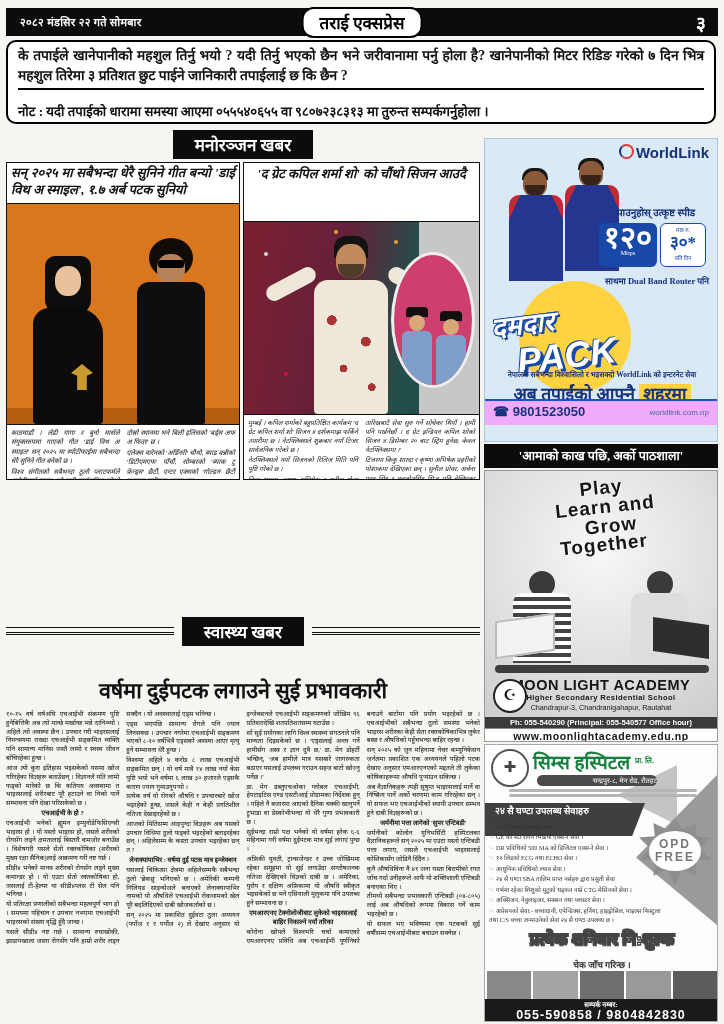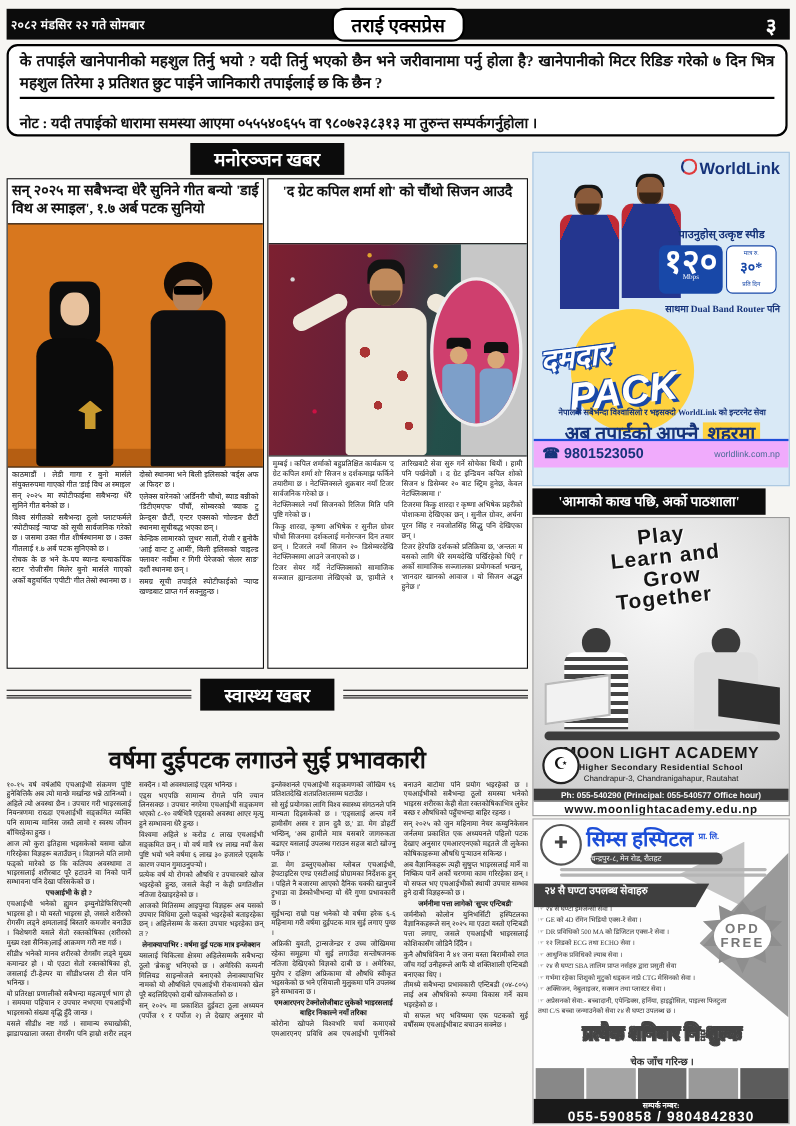--- a/index.html
+++ b/index.html
@@ -2,36 +2,36 @@
 <html><head>
 <meta charset="utf-8">
 <style>
   html,body{margin:0;padding:0;}
   body{
     width:724px;height:1024px;position:relative;background:#f6f5f2;
     font-family:"Liberation Serif","DejaVu Serif",serif;color:#111;overflow:hidden;
   }
   
   .masthead{position:absolute;left:6px;right:6px;top:8px;height:28px;background:#0c0c0c;color:#fff;}
-  .m-date{position:absolute;left:4px;top:6px;font-size:11px;font-weight:bold;letter-spacing:.3px;}
+  .m-date{position:absolute;left:14px;top:6px;font-size:11px;font-weight:bold;letter-spacing:.3px;}
   .m-pill{position:absolute;left:50%;top:-1px;transform:translateX(-50%);background:#fff;color:#000;
     border:2px solid #000;border-radius:12px;padding:2px 16px;font-size:17px;font-weight:bold;white-space:nowrap;}
   .m-page{position:absolute;right:12px;top:2px;font-size:19px;font-weight:bold;}
   
   .notice{position:absolute;left:6px;right:8px;top:40px;height:84px;border:2.5px solid #000;border-radius:10px;
     background:#fff;padding:3px 10px 0 10px;box-sizing:border-box;}
   .notice-body{margin:1px 0 2px 0;font-size:13.8px;font-weight:bold;line-height:1.45;text-align:justify;}
   .notice-note{margin:0;padding-top:12px;border-top:2px solid #000;font-size:13.2px;font-weight:bold;white-space:nowrap;}
   
   .section-flag{background:#0c0c0c;color:#fff;font-weight:bold;text-align:center;
     font-size:17px;padding:3px 22px;display:inline-block;}
   
   .ent{position:absolute;left:6px;top:130px;width:474px;}
   .ent-flag-row{text-align:center;height:32px;}
-  .ent-row{display:flex;gap:3px;height:446px;}
+  .ent-row{display:flex;gap:3px;height:318px;font-style:italic;}
   .art{border:1.5px solid #111;background:#fff;box-sizing:border-box;overflow:hidden;position:relative;}
   .art-left{width:234px;}
   .art-right{width:237px;}
   .art1-head{margin:2px 4px;font-size:13px;line-height:1.3;font-weight:bold;text-align:justify;height:36px;}
   .art2-head{margin:2px 4px;font-size:13px;line-height:1.35;font-weight:bold;text-align:center;height:54px;}
   .art-body{padding:3px 4px;column-gap:7px;column-rule:none;}
   .cols2{column-count:2;}
   .bp{margin:0 0 1px 0;font-size:6.8px;line-height:1.38;text-align:justify;}
   .art-right .bp{font-size:6.6px;}
   .subhead{font-weight:bold;text-align:center;}
@@ -92,37 +92,37 @@
   .player .p-jersey{position:absolute;left:2px;top:24px;width:54px;height:86px;background:#24368f;border-radius:10px 10px 0 0;
     background-image:linear-gradient(115deg,#c12a35 12%,transparent 12%),linear-gradient(-115deg,#c12a35 12%,transparent 12%);}
   .pl1{left:22px;top:32px;} .pl2{left:78px;top:22px;}
   .wl-speed-label{position:absolute;left:112px;top:66px;width:118px;text-align:center;color:#16337a;font-weight:bold;font-size:10px;}
   .wl-speedrow{position:absolute;left:114px;top:84px;display:flex;gap:3px;}
   .wl-mbps{background:#1848a8;color:#fff;border-radius:6px;width:58px;height:44px;text-align:center;}
   .wl-mbps .v{display:block;font-size:31px;font-weight:bold;line-height:30px;}
   .wl-mbps .u{display:block;font-size:6.5px;margin-top:-4px;}
   .wl-price{background:#fff;border:1.5px solid #1848a8;border-radius:6px;width:46px;height:44px;text-align:center;color:#1848a8;box-sizing:border-box;}
   .wl-price .pp{display:block;font-size:5.5px;margin-top:2px;}
-  .wl-price .pv{display:block;font-size:13px;font-weight:bold;line-height:18px;}
+  .wl-price .pv{display:block;font-size:17px;font-weight:bold;line-height:18px;}
   .wl-pack{position:absolute;left:6px;top:148px;width:150px;height:118px;}
   .wl-pack-blob{position:absolute;left:28px;top:-6px;width:112px;height:112px;background:#ffd23f;border-radius:50%;}
   .wl-pack-l1{position:absolute;left:0;top:18px;font-size:27px;font-weight:bold;font-style:italic;color:#fff;
     transform:rotate(-7deg);text-shadow:2px 2px 0 #1848a8,-1px -1px 0 #1848a8,1px -1px 0 #1848a8,-1px 1px 0 #1848a8;}
   .wl-pack-l2{position:absolute;left:26px;top:48px;font-family:"Liberation Sans",sans-serif;font-size:36px;font-weight:bold;font-style:italic;color:#fff;
     transform:rotate(-7deg);text-shadow:3px 3px 0 #1848a8,-1px -1px 0 #1848a8;}
   .wl-router{position:absolute;left:112px;top:136px;width:120px;text-align:center;color:#16337a;font-weight:bold;font-size:8.6px;}
   .wl-trust{position:absolute;left:4px;top:230px;width:226px;text-align:center;color:#16337a;font-size:7.4px;font-weight:bold;}
   .wl-big{position:absolute;left:0;top:242px;width:234px;text-align:center;color:#16337a;font-weight:bold;font-size:17.5px;}
   .wl-big .hl{background:#ffd23f;padding:0 4px;}
   .wl-offer{position:absolute;left:4px;top:268px;width:226px;text-align:center;color:#16337a;font-size:6.6px;font-weight:bold;}
   .wl-foot{position:absolute;left:0;bottom:16px;width:100%;height:24px;background:#f0abfc;border-top:2px solid #1d4ed8;}
   .wl-phone{position:absolute;left:8px;top:3px;color:#16337a;font-weight:bold;font-size:13px;font-family:"Liberation Sans",sans-serif;}
   .wl-site{position:absolute;right:8px;top:7px;color:#4a6a95;font-size:8px;font-family:"Liberation Sans",sans-serif;}
   
-  .slogan{width:212px;height:24px;background:#0c0c0c;color:#fff;font-weight:bold;font-size:12.5px;
+  .slogan{width:234px;height:24px;background:#0c0c0c;color:#fff;font-weight:bold;font-size:12.5px;
     text-align:center;line-height:24px;margin:2px 0;}
   
   .ml{position:relative;width:234px;height:272px;background:radial-gradient(circle at 50% 30%,#f7f7f7 0%,#dedede 55%,#c9c9c9 100%);
     border:1px solid #999;box-sizing:border-box;overflow:hidden;color:#161616;}
   .ml-slogan{position:absolute;left:0;top:6px;width:100%;text-align:center;font-family:"Liberation Sans",sans-serif;font-weight:bold;}
   .ml-slogan span{display:block;transform:rotate(-6deg);font-size:19px;letter-spacing:1px;text-shadow:1px 1px 0 #fff;}
   .ml-slogan span:nth-child(2){margin:-3px 0 0 8px;}
   .ml-slogan span:nth-child(3){margin:-3px 0 0 20px;}
   .ml-slogan span:nth-child(4){margin:-3px 0 0 6px;}
   .ml-kids{position:absolute;left:10px;top:96px;width:214px;height:96px;}
@@ -147,26 +147,26 @@
     font-family:"Liberation Sans",sans-serif;font-size:10.5px;font-weight:bold;letter-spacing:.6px;text-align:center;line-height:15px;}
   
   .sims{position:relative;width:234px;height:278px;background:#fdfdfd;border:1px solid #aaa;box-sizing:border-box;overflow:hidden;margin-top:2px;}
   .s-shard1{position:absolute;right:0;top:30px;width:90px;height:150px;background:#9a9a9a;
     clip-path:polygon(100% 0,100% 100%,10% 55%);}
   .s-shard2{position:absolute;right:40px;top:20px;width:60px;height:60px;background:#c4c4c4;
     clip-path:polygon(100% 0,100% 100%,0 50%);}
   .s-head{position:absolute;left:6px;top:4px;width:222px;}
   .s-logo{position:absolute;left:0;top:0;width:34px;height:34px;background:#fff;border:2px solid #555;border-radius:50%;
     text-align:center;line-height:32px;font-size:15px;color:#444;}
-  .s-name{margin-left:42px;font-size:19px;font-weight:bold;color:#1d4ed8;white-space:nowrap;}
+  .s-name{margin-left:42px;font-size:19px;font-weight:bold;color:#15803d;white-space:nowrap;}
   .s-suffix{font-size:7.5px;font-weight:bold;vertical-align:6px;}
-  .s-addr{margin-left:46px;width:120px;background:#4a4a4a;color:#fff;font-size:7px;text-align:left;border-radius:6px;padding:1px 0;}
+  .s-addr{margin-left:46px;width:120px;background:#4a4a4a;color:#fff;font-size:7px;text-align:right;border-radius:6px;padding:1px 0;}
   .s-tagline{margin:3px 0 0 12px;width:200px;}
   .s-tagline i{display:block;height:3px;background:#b5b5b5;margin:2px 6px;border-radius:2px;}
-  .s-banner{position:absolute;left:0;top:58px;width:150px;height:22px;background:#3f3f3f;color:#fff;
+  .s-banner{position:absolute;left:0;top:58px;width:150px;height:33px;background:#3f3f3f;color:#fff;
     font-size:9.5px;font-weight:bold;line-height:16px;padding-left:10px;clip-path:polygon(0 0,100% 0,92% 100%,0 100%);}
   .s-list{position:absolute;left:4px;top:78px;width:172px;margin:0;padding:0;list-style:none;}
   .s-list li{font-size:6.2px;line-height:1.45;color:#333;margin-bottom:1.5px;}
   .s-list li::before{content:"☞ ";color:#555;}
   .s-opd{position:absolute;right:6px;top:74px;width:72px;height:66px;}
   .s-star{position:absolute;left:0;top:0;width:72px;height:66px;background:#8e8e8e;
     clip-path:polygon(50% 0,61% 16%,80% 6%,78% 26%,100% 28%,85% 44%,100% 62%,78% 62%,80% 86%,60% 76%,50% 100%,40% 76%,20% 86%,22% 62%,0 62%,15% 44%,0 28%,22% 26%,20% 6%,39% 16%);}
   .s-oval{position:absolute;left:10px;top:12px;width:52px;height:40px;background:#fff;border-radius:50%;text-align:center;}
   .s-oval b{display:block;font-family:"Liberation Sans",sans-serif;font-size:12px;letter-spacing:2px;color:#777;line-height:1.1;}
   .s-oval b:first-child{margin-top:7px;}

